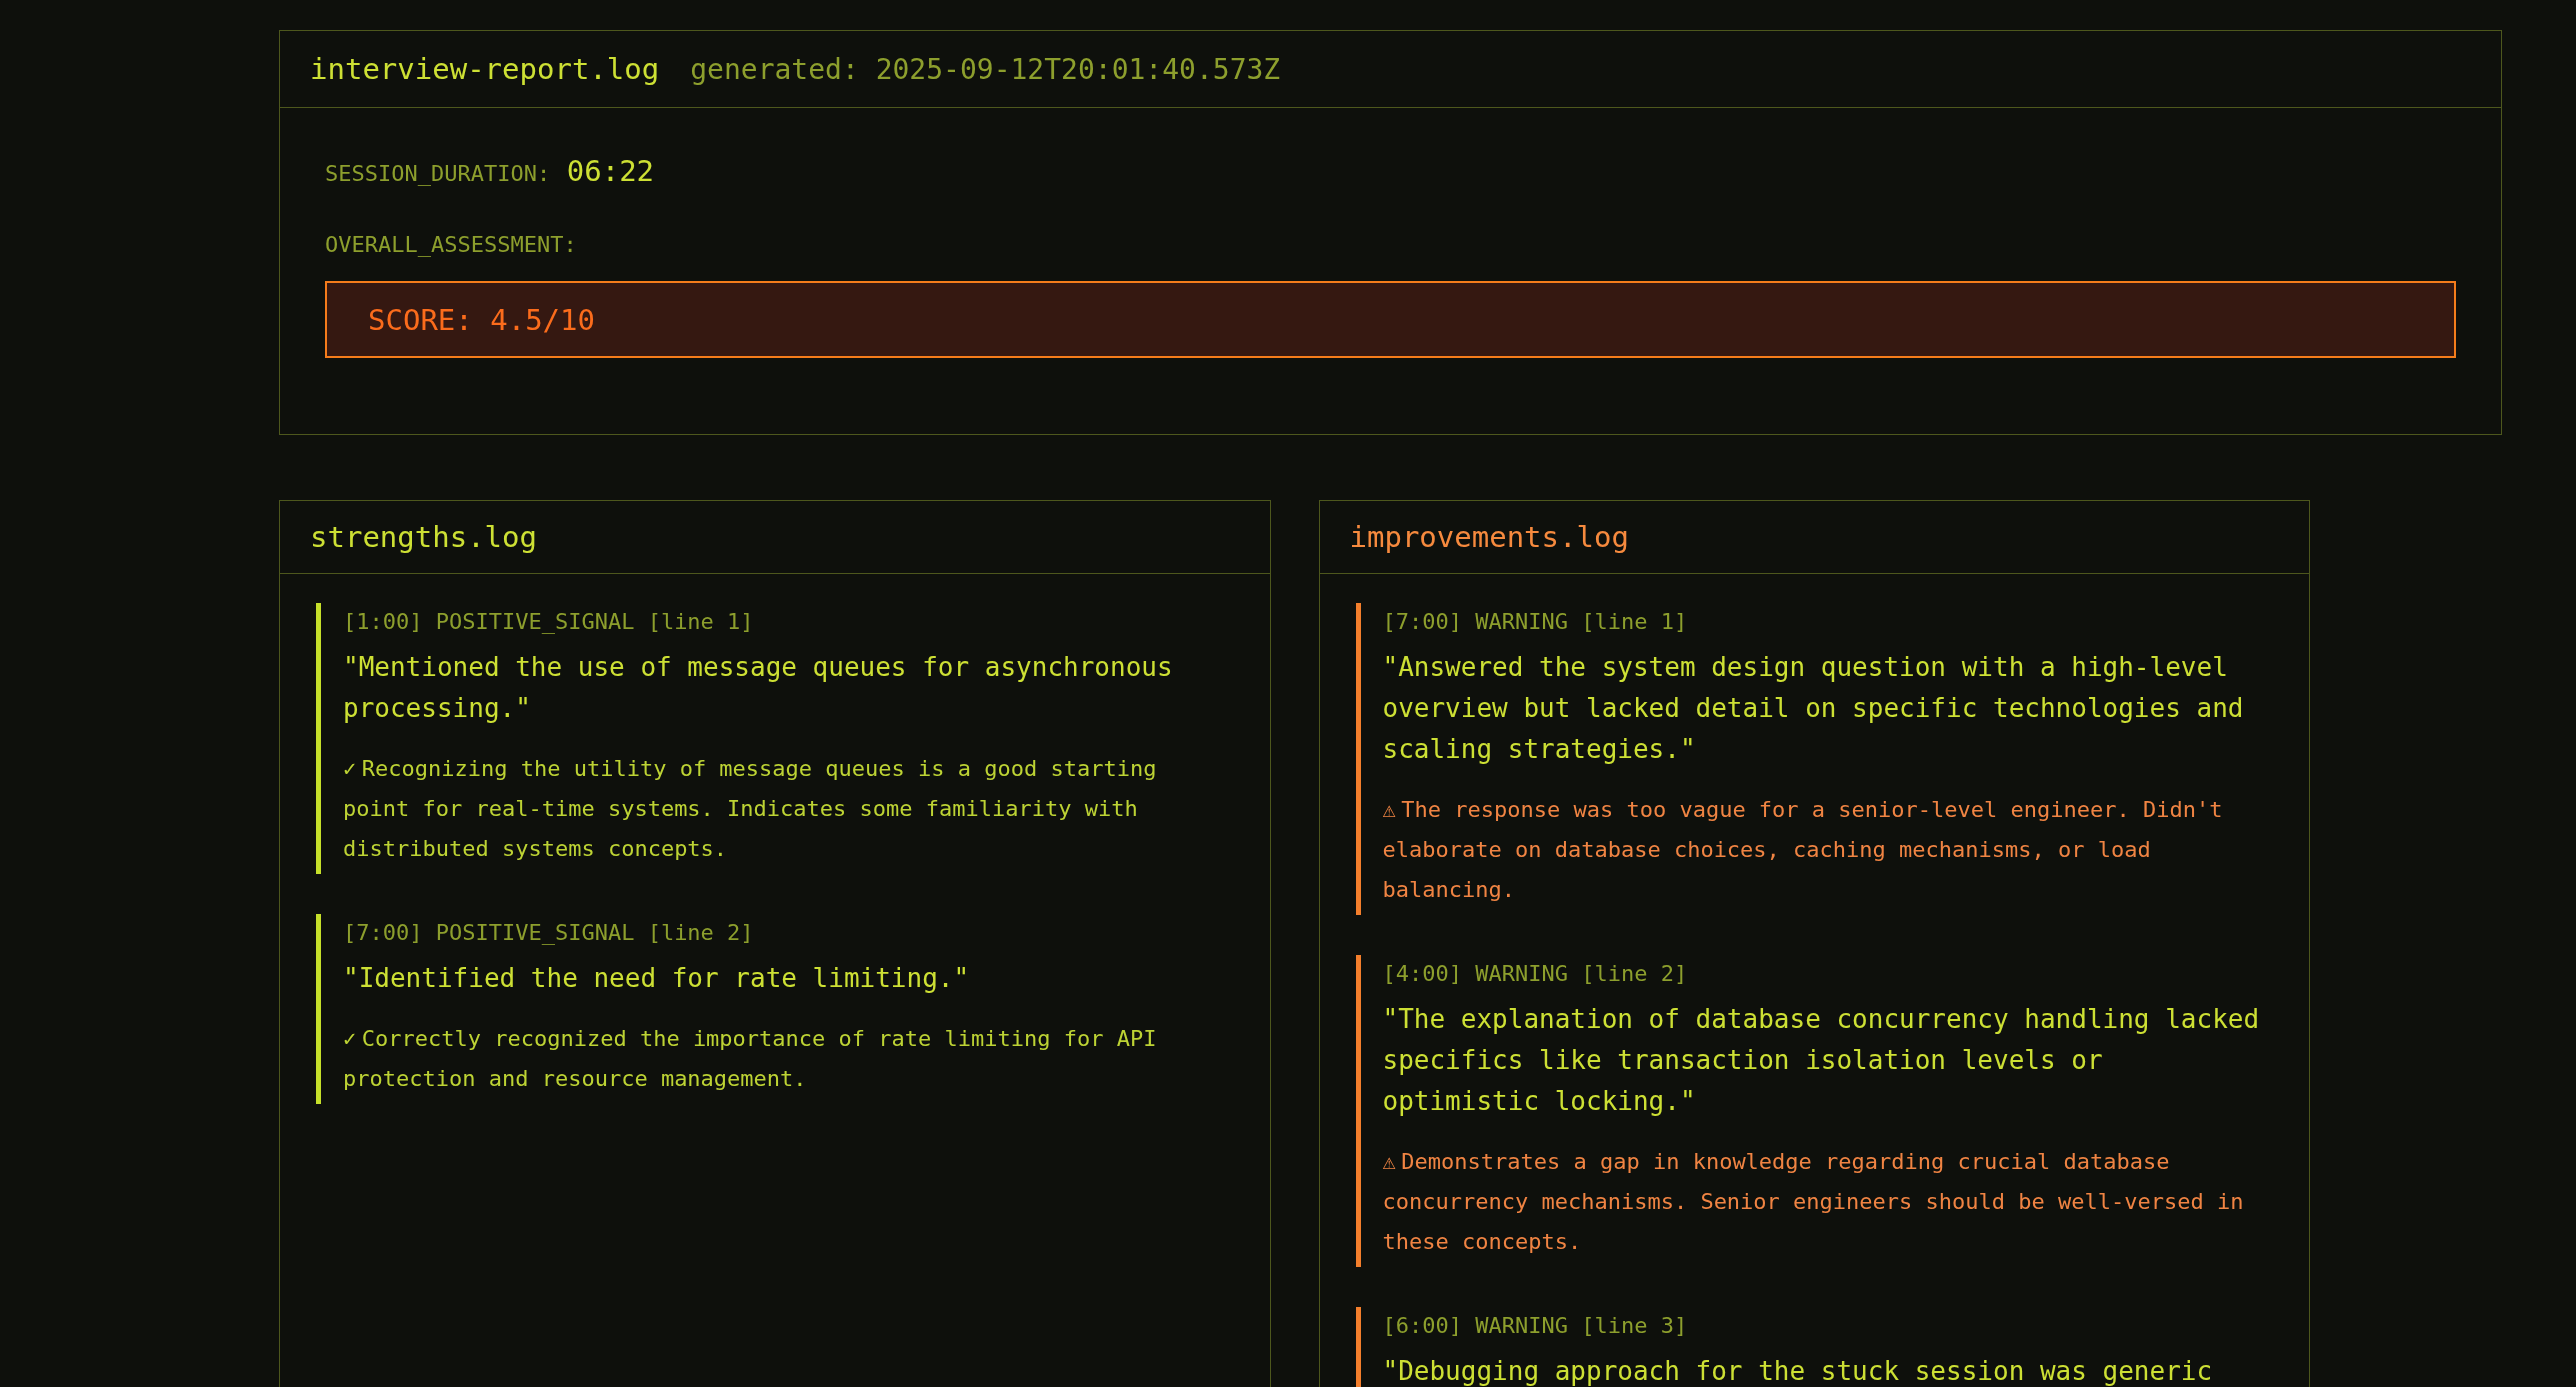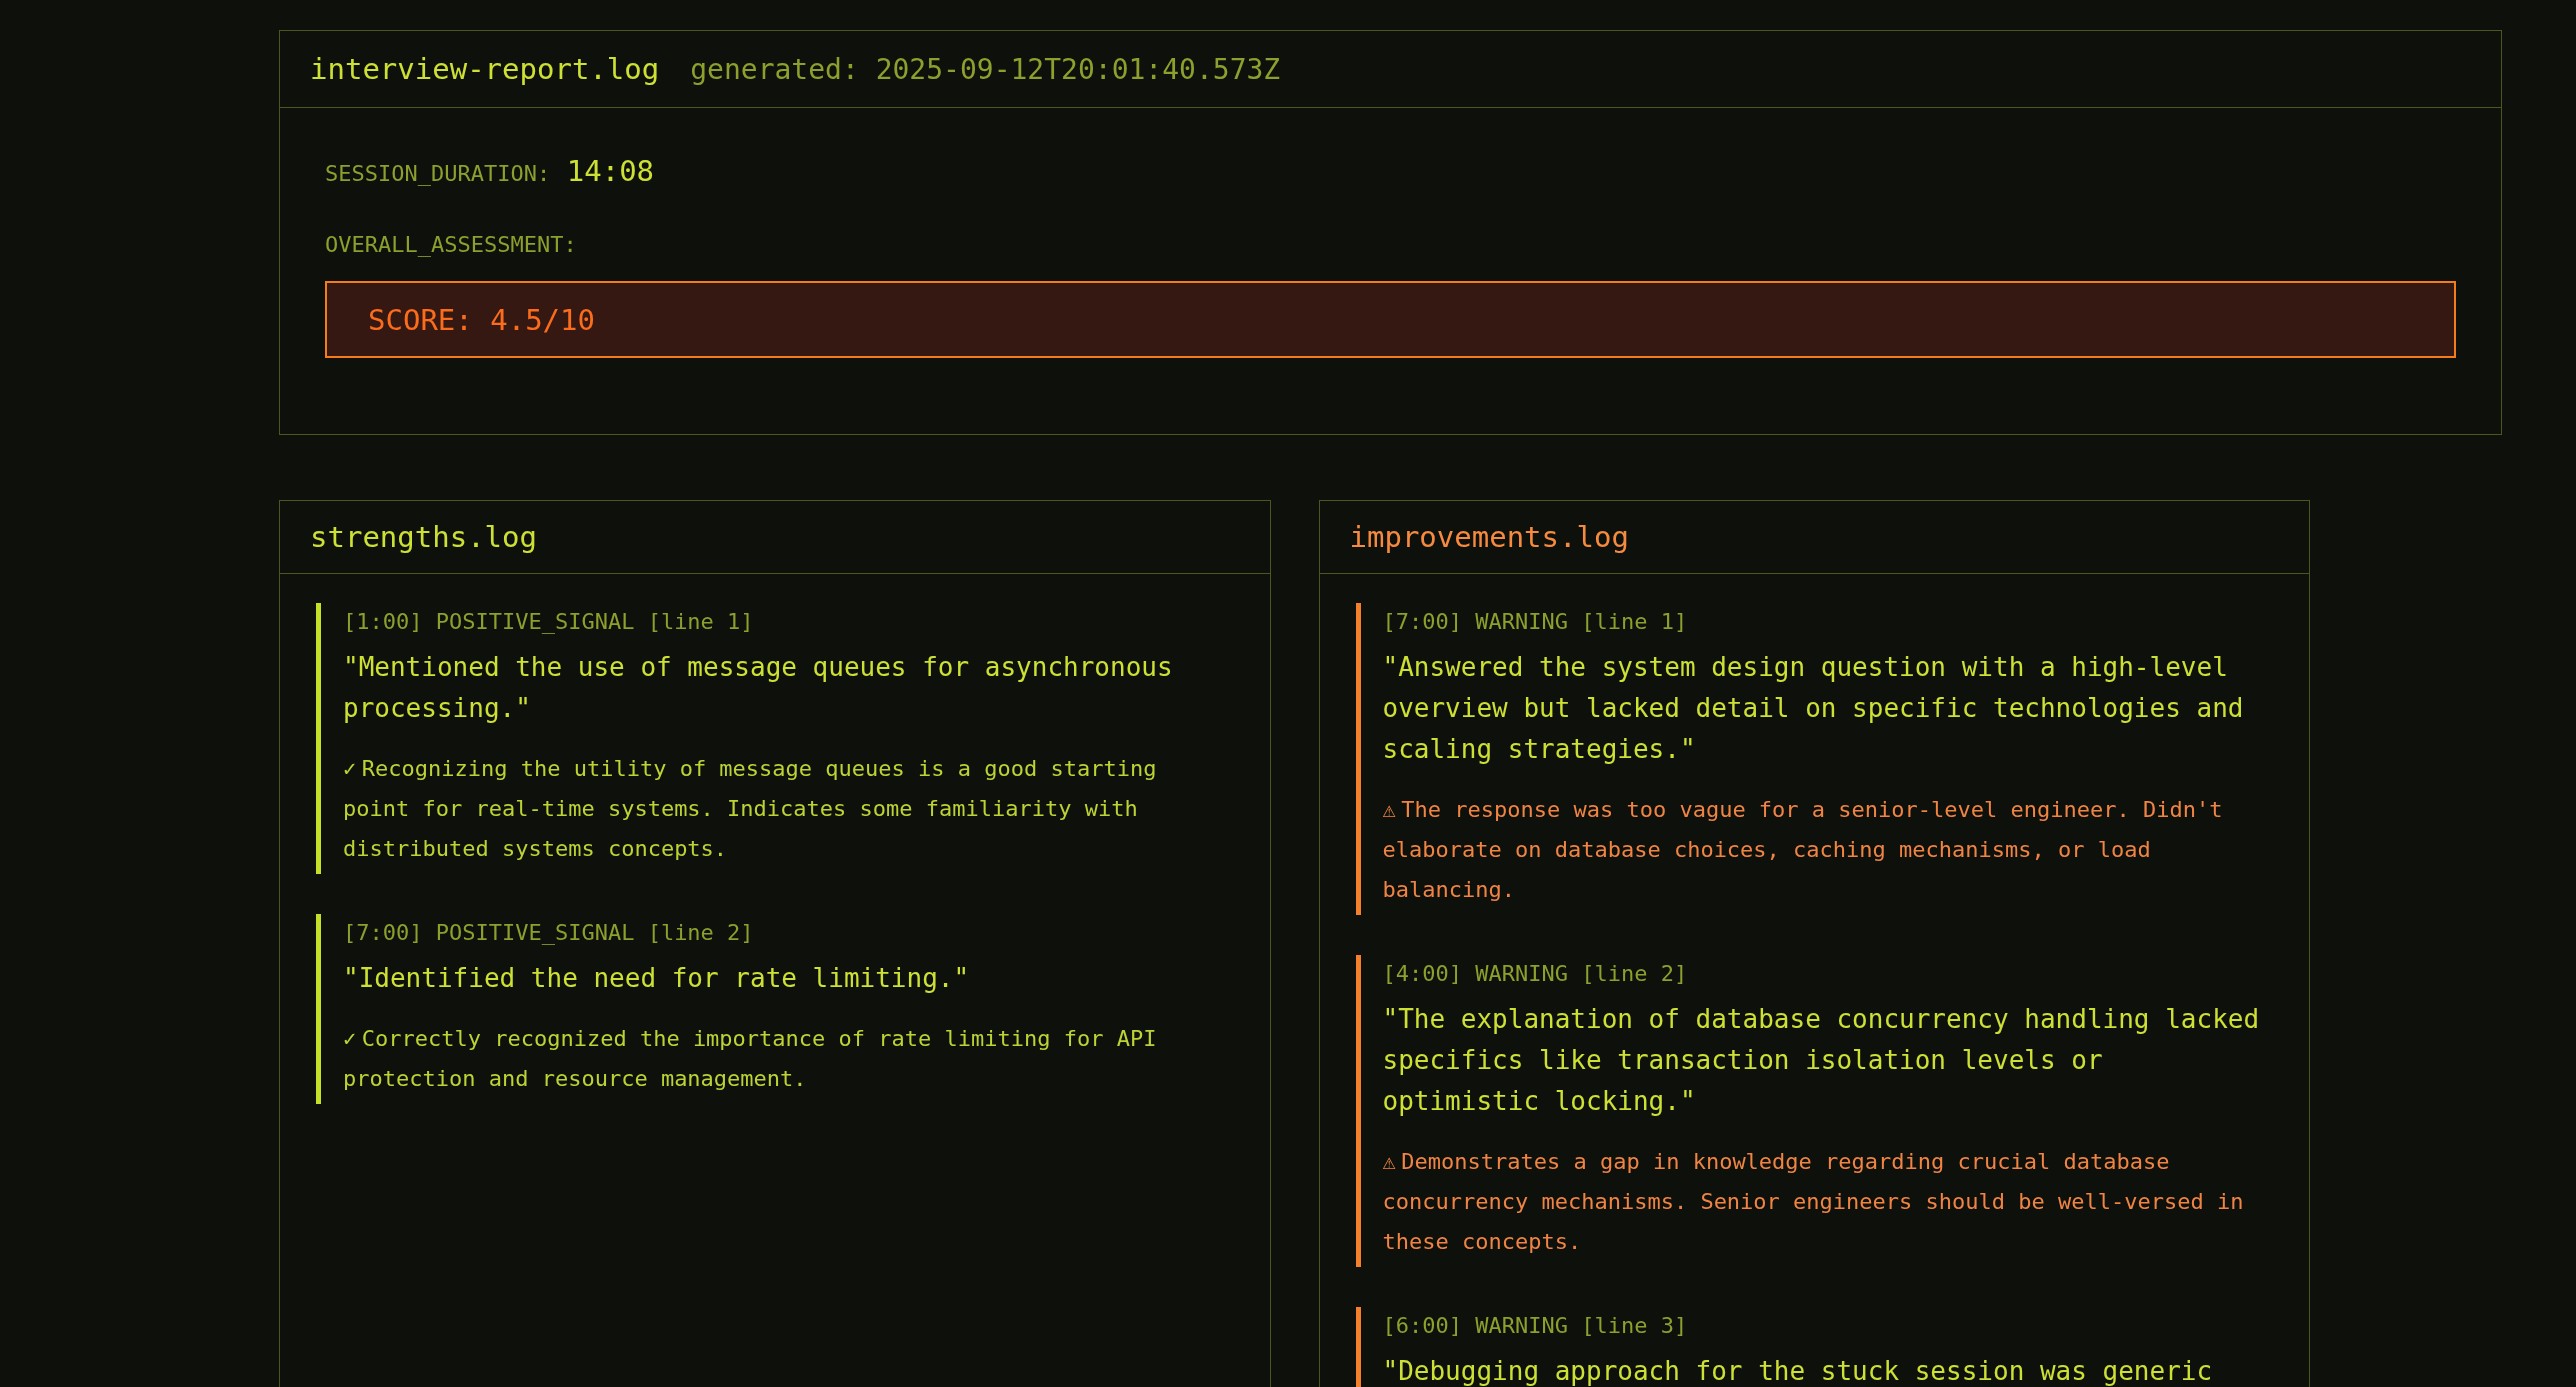--- a/index.html
+++ b/index.html
@@ -84,21 +84,21 @@
 <body>
 
 <div class="report-header">
   <div class="titlebar">
     <span class="file-title">interview-report.log</span>
     <span class="generated">generated: 2025-09-12T20:01:40.573Z</span>
   </div>
   <div class="report-body">
     <div class="kv-row">
       <span class="kv-label">SESSION_DURATION:</span>
-      <span class="kv-value">14:08</span>
+      <span class="kv-value">06:22</span>
     </div>
     <div class="kv-row assessment-label">
       <span class="kv-label">OVERALL_ASSESSMENT:</span>
     </div>
     <div class="score-box">
       <span>SCORE: 4.5/10</span>
     </div>
   </div>
 </div>
 

